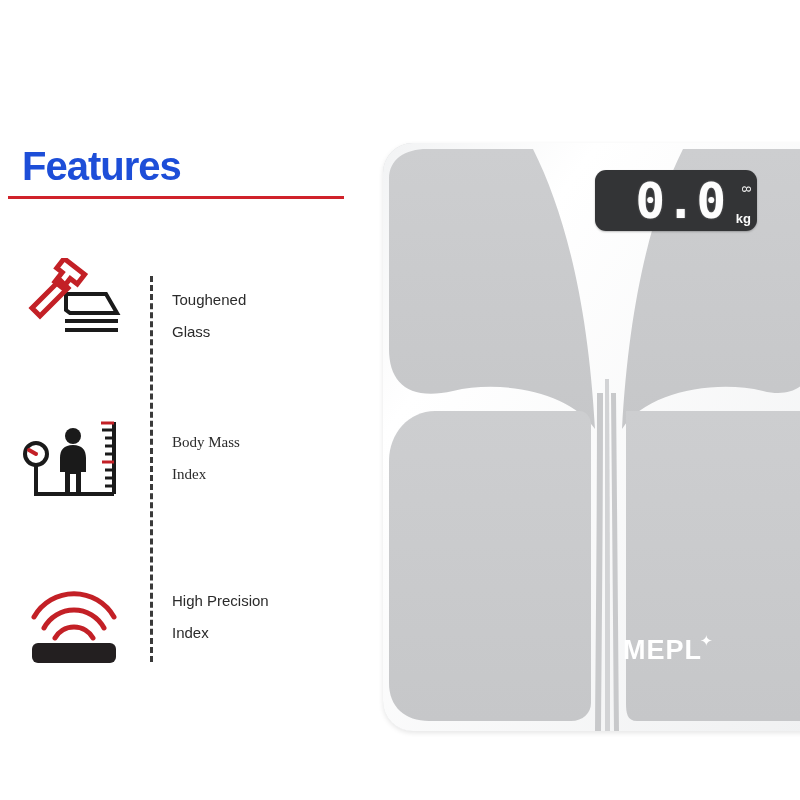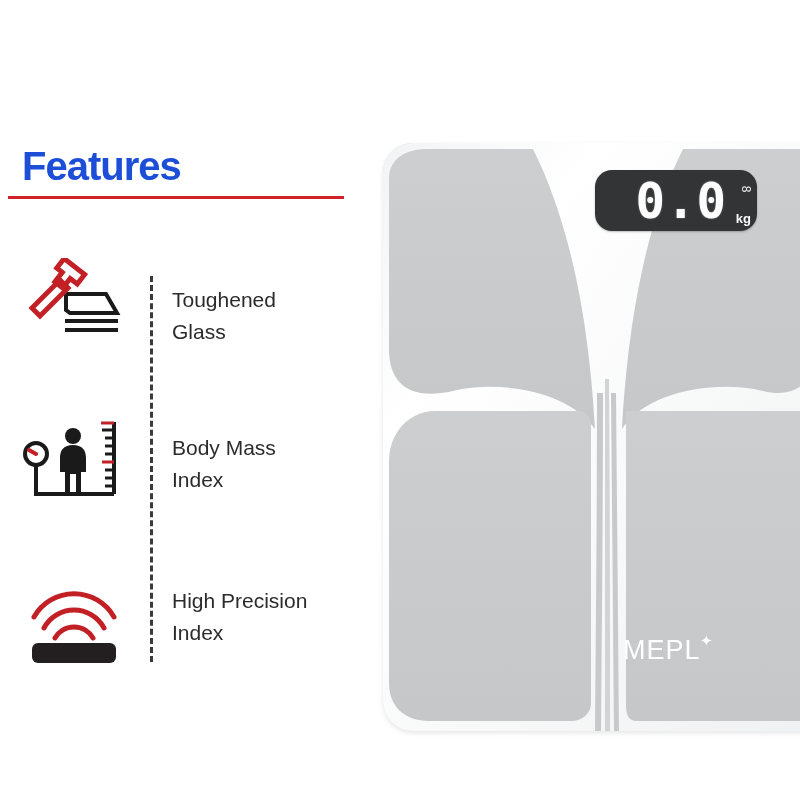--- a/index.html
+++ b/index.html
@@ -71,27 +71,27 @@
     top: 0;
     width: 116px;
     height: 96px;
   }
 
   .feature-label {
     position: absolute;
     left: 172px;
     top: 26px;
     width: 190px;
-    font-size: 21px;
+    font-size: 15px;
     line-height: 32px;
     color: #2b2b2b;
     font-weight: 400;
     white-space: pre-line;
   }
-  #feature-row-1 .feature-label { top: 20px; }
+  #feature-row-1 .feature-label { top: 14px; font-family: Liberation Serif, serif; }
   #feature-row-2 .feature-label { top: 10px; }
 
   
   #scale-product {
     position: absolute;
     left: 383px;
     top: 143px;
     width: 430px;
     height: 588px;
     border-radius: 30px 0 0 30px;
@@ -108,21 +108,21 @@
   }
 
   
   #lcd-display {
     position: absolute;
     left: 212px;
     top: 27px;
     width: 162px;
     height: 61px;
     background: #333436;
-    border-radius: 17px;
+    border-radius: 11px;
     box-shadow: 0 1px 2px rgba(0,0,0,0.25);
     overflow: hidden;
   }
 
   #lcd-readout {
     position: absolute;
     right: 30px;
     top: 3px;
     font-family: "DejaVu Sans Mono", monospace;
     font-size: 49px;
@@ -153,21 +153,21 @@
     line-height: 12px;
     transform: rotate(90deg);
   }
 
   
   #brand-logo {
     position: absolute;
     left: 240px;
     top: 494px;
     font-size: 27px;
-    font-weight: normal;
+    font-weight: bold;
     color: #ffffff;
     letter-spacing: 1px;
     line-height: 27px;
   }
   #brand-logo-accent {
     position: absolute;
     left: 317px;
     top: 490px;
     font-size: 15px;
     color: #ffffff;

